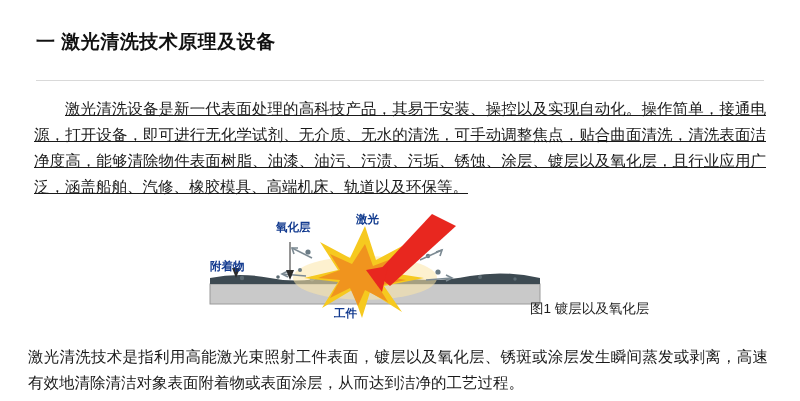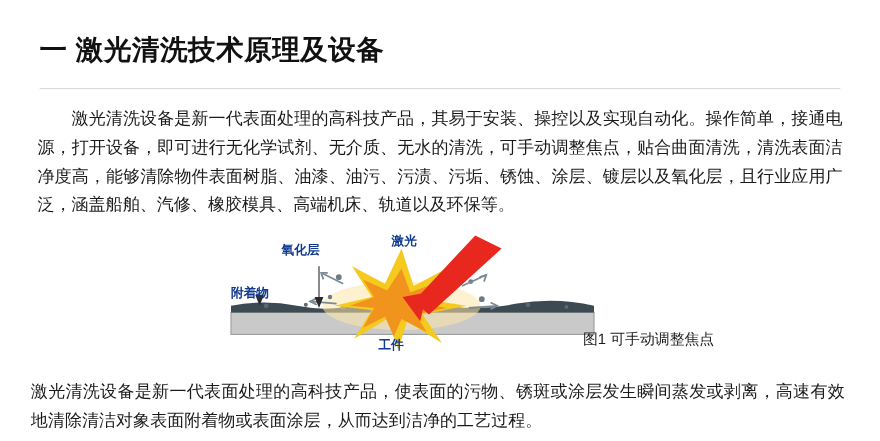--- a/index.html
+++ b/index.html
@@ -19,21 +19,21 @@
     width: 800px;
     height: 401px;
     box-sizing: border-box;
   }
   .title {
     position: absolute;
     left: 36px;
     top: 29px;
     font-family: "Liberation Sans", "DejaVu Sans", sans-serif;
     font-weight: bold;
-    font-size: 25px;
+    font-size: 19px;
     letter-spacing: 0.5px;
     color: #111111;
     white-space: nowrap;
   }
   .rule {
     position: absolute;
     left: 36px;
     top: 80px;
     width: 728px;
     height: 1px;
@@ -43,20 +43,21 @@
     position: absolute;
     left: 34px;
     top: 96px;
     width: 732px;
     font-size: 15.5px;
     line-height: 26px;
     text-align: justify;
     text-justify: inter-ideograph;
     text-indent: 2em;
     color: #1a1a1a;
+    text-decoration: underline;
   }
   .figure-wrap {
     position: absolute;
     left: 180px;
     top: 208px;
     width: 420px;
     height: 120px;
   }
   .figure-caption {
     position: absolute;
@@ -147,23 +148,23 @@
         <path d="M110 34 L110 66" fill="none"></path>
         <polygon points="110,72 106,62 114,62" fill="#2b2b2b" stroke="none"></polygon>
       </g>
 
       <g stroke="#2b2b2b" stroke-width="1">
         <path d="M56 58 L56 64" fill="none"></path>
         <polygon points="56,70 52,60 60,60" fill="#2b2b2b" stroke="none"></polygon>
       </g>
     </svg>
 
-    <div class="fig-label" style="left:76px; top:12px;">氧化层</div>
+    <div class="fig-label" style="left:96px; top:12px;">氧化层</div>
     <div class="fig-label laser" style="left:176px; top:4px;">激光</div>
     <div class="fig-label" style="left:30px; top:51px;">附着物</div>
-    <div class="fig-label" style="left:164px; top:98px;">工件</div>
+    <div class="fig-label" style="left:154px; top:98px;">工件</div>
   </div>
 
-  <div class="figure-caption">图1  可手动调整焦点</div>
+  <div class="figure-caption">图1  镀层以及氧化层</div>
 
-  <div class="para-2">激光清洗设备是新一代表面处理的高科技产品，使表面的污物、锈斑或涂层发生瞬间蒸发或剥离，高速有效地清除清洁对象表面附着物或表面涂层，从而达到洁净的工艺过程。</div>
+  <div class="para-2">激光清洗技术是指利用高能激光束照射工件表面，镀层以及氧化层、锈斑或涂层发生瞬间蒸发或剥离，高速有效地清除清洁对象表面附着物或表面涂层，从而达到洁净的工艺过程。</div>
 
 </div>
 
 </body></html>

